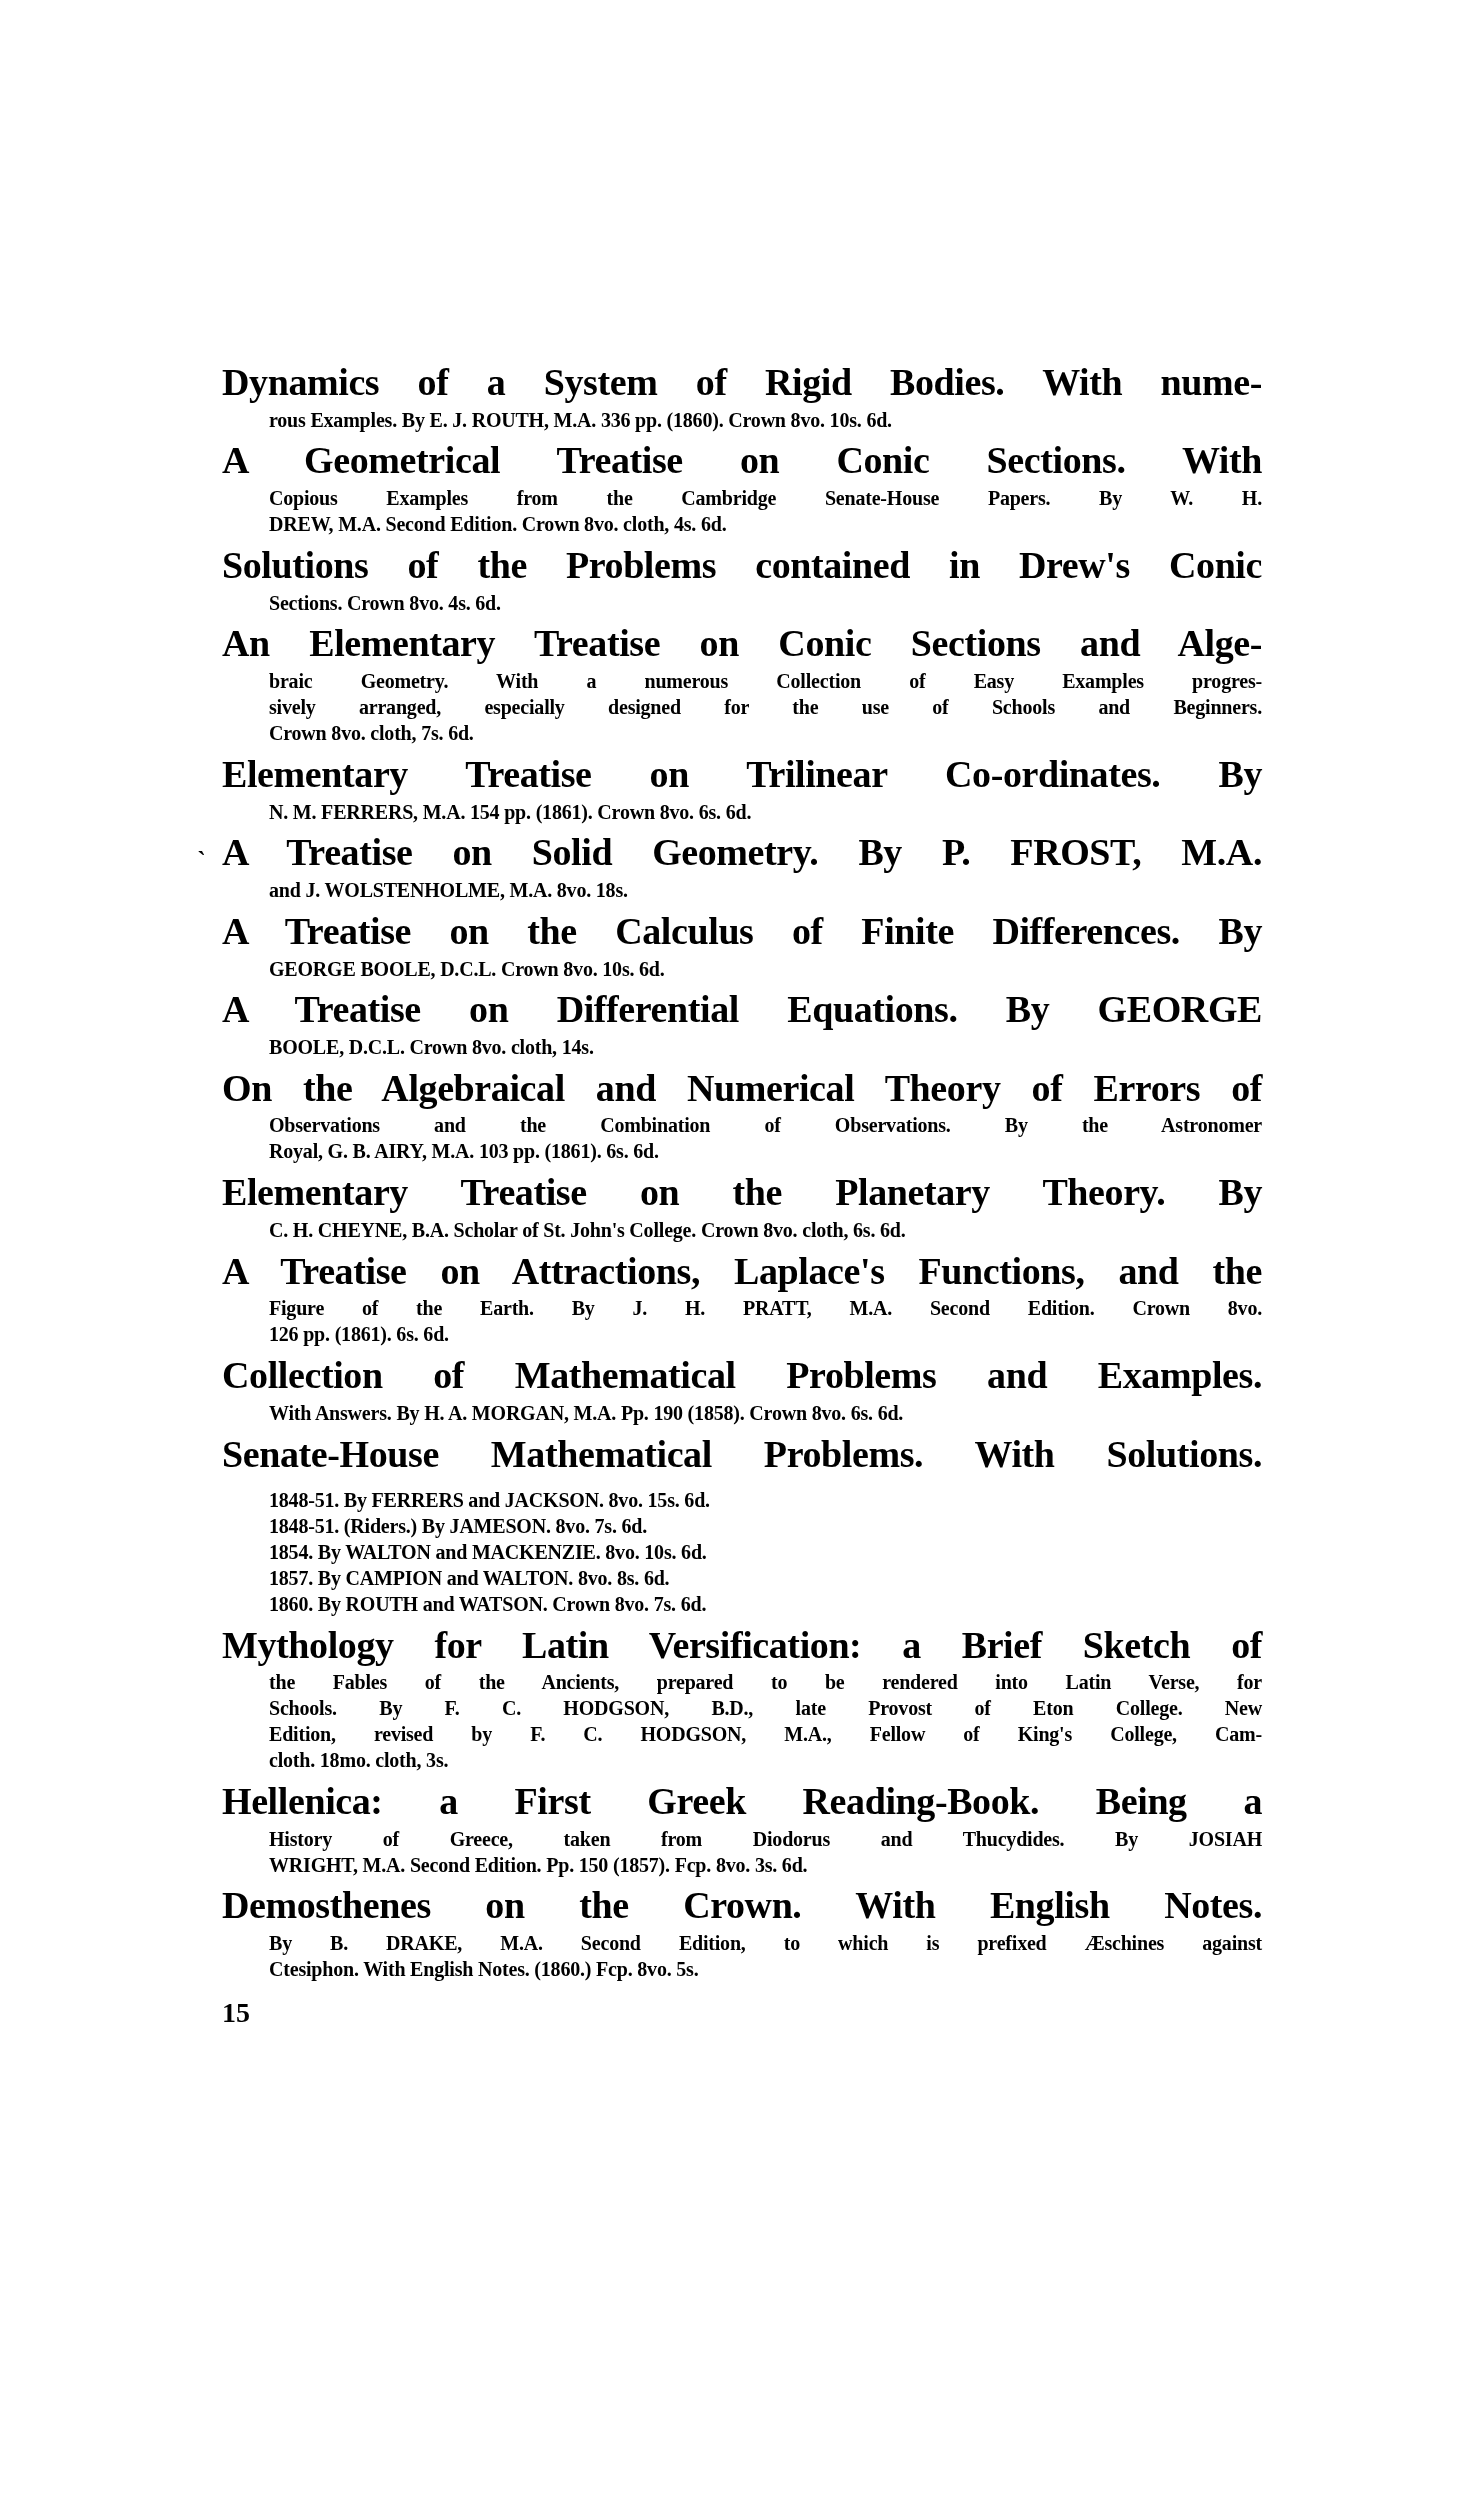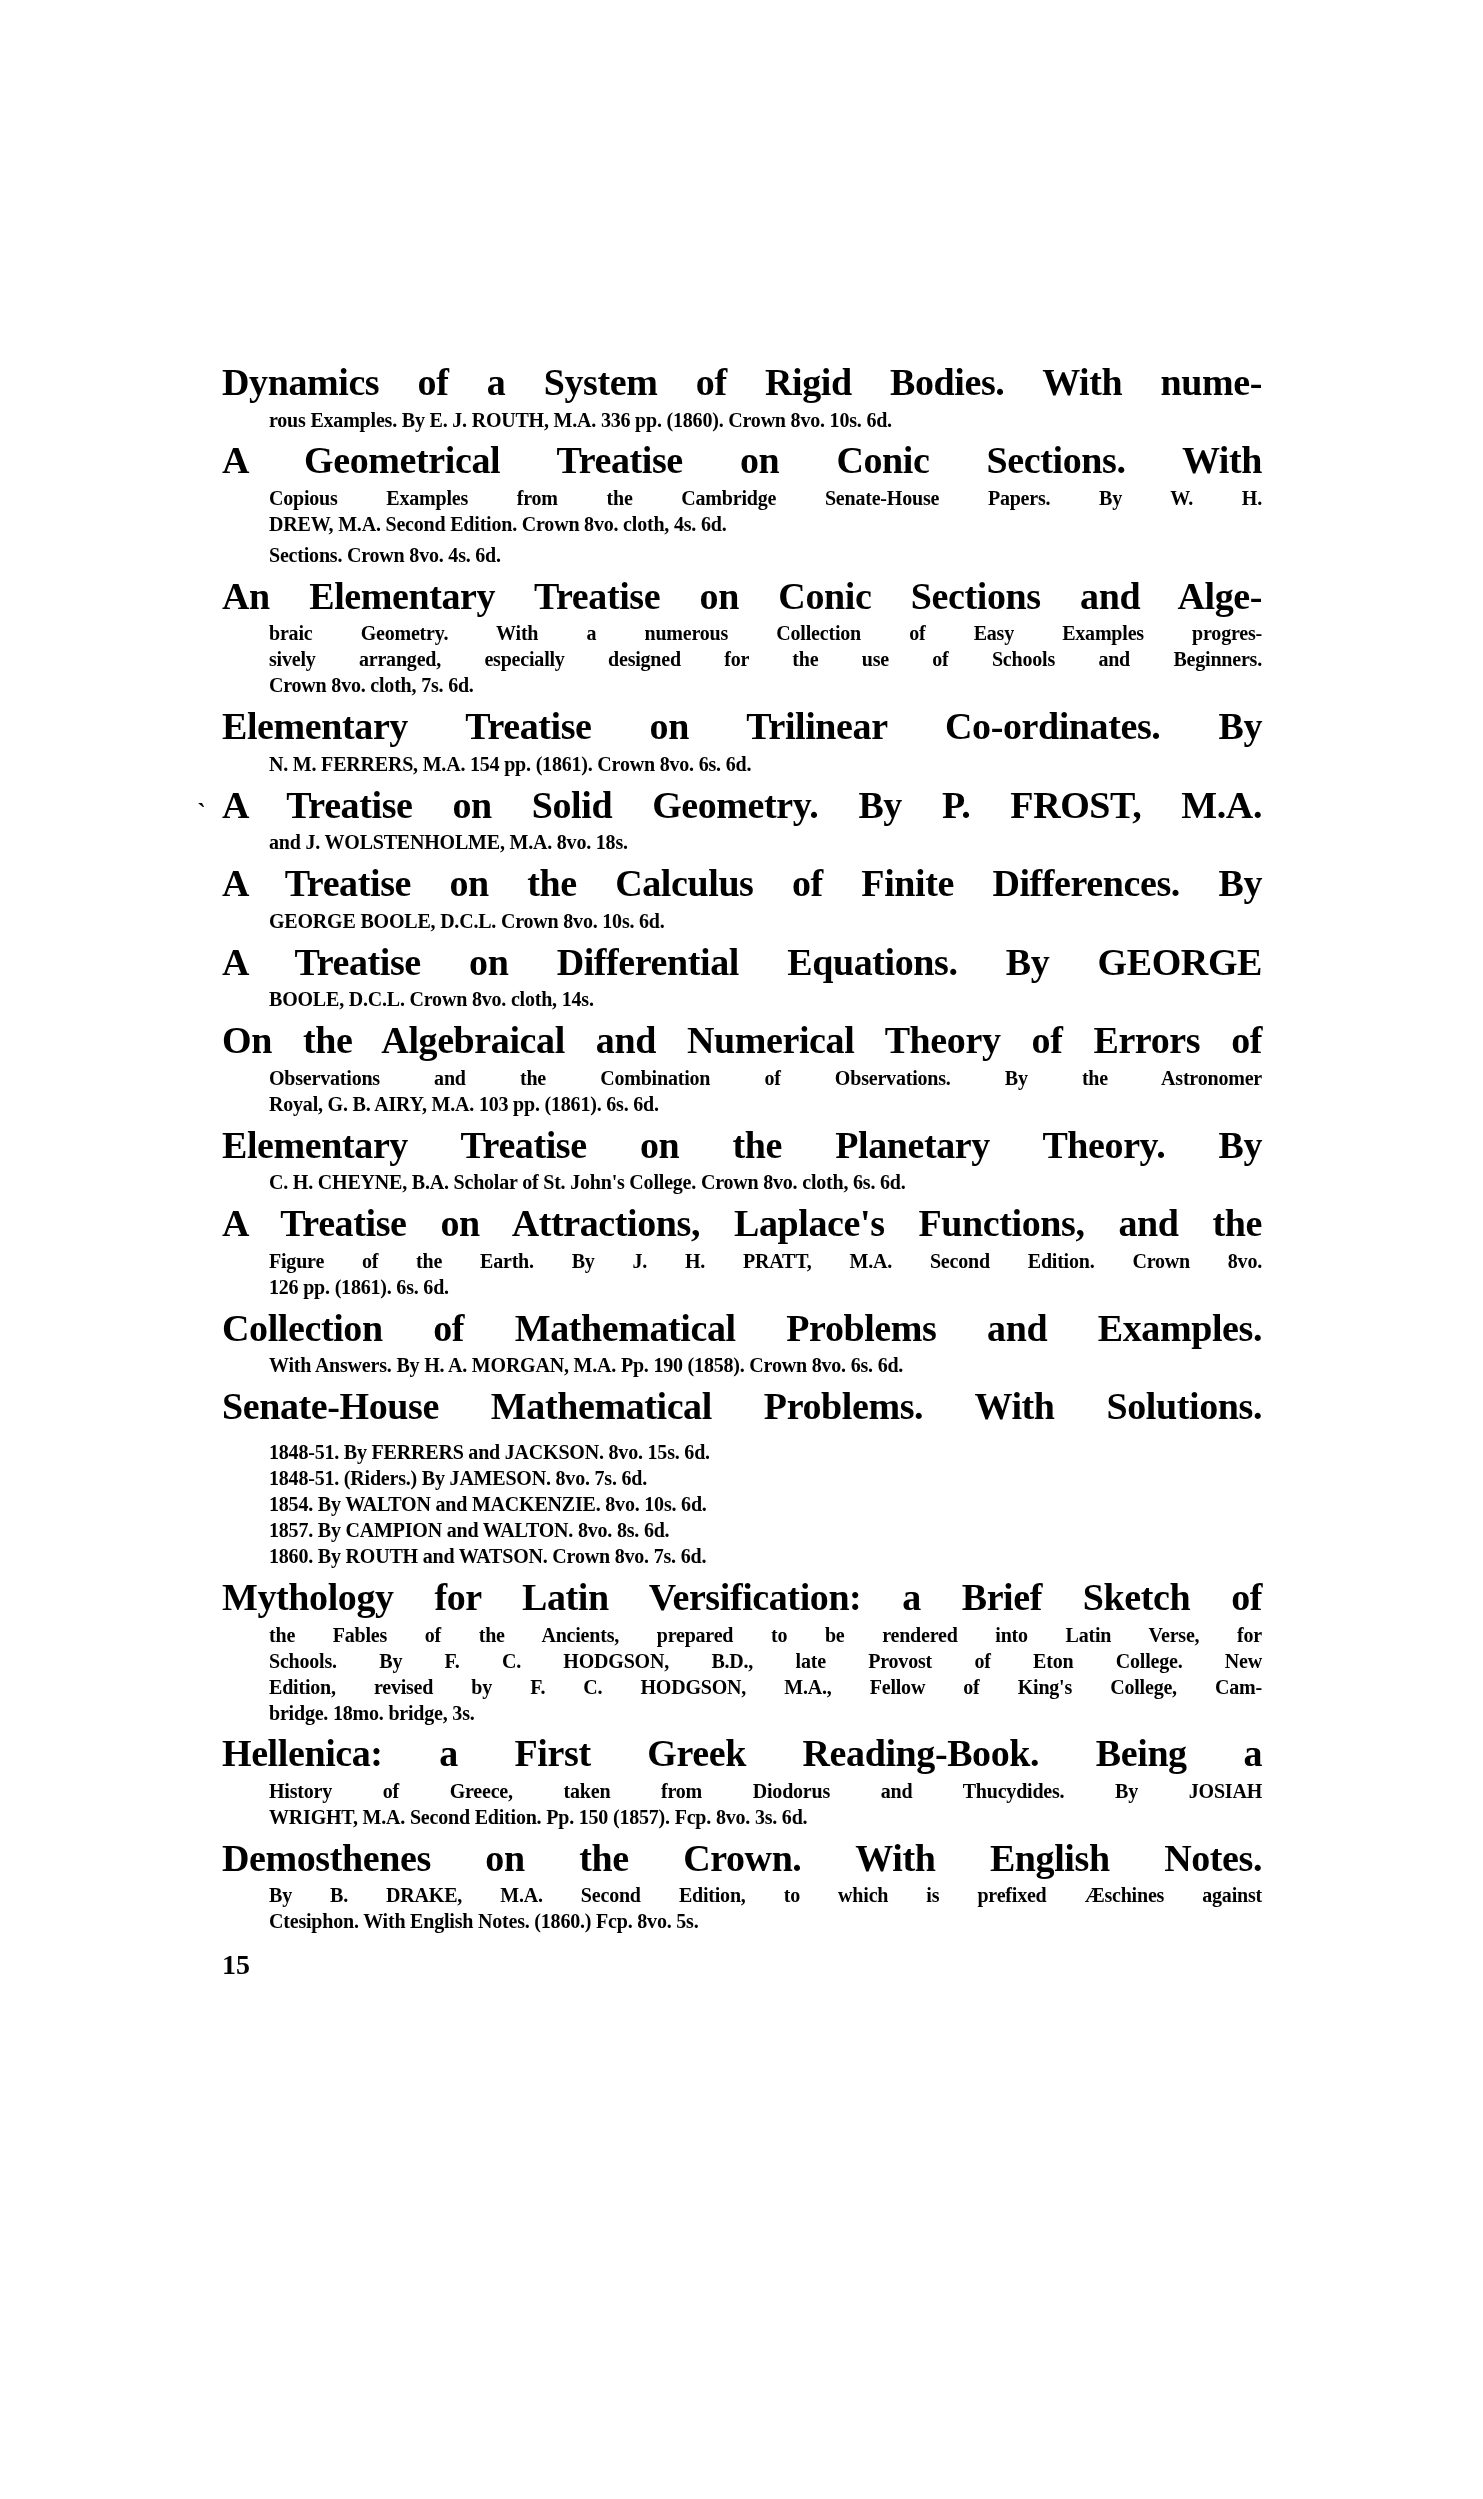--- a/index.html
+++ b/index.html
@@ -86,20 +86,21 @@
 
   <section class="entry">
     <h2 class="title">A Geometrical Treatise on Conic Sections. With</h2>
     <div class="details">
       <div class="dline">Copious Examples from the Cambridge Senate-House Papers. By W. H.</div>
       <div class="dline">DREW, M.A. Second Edition. Crown 8vo. cloth, 4s. 6d.</div>
     </div>
   </section>
 
   <section class="entry">
+    <h2 class="title">Solutions of the Problems contained in Drew's Conic</h2>
     <div class="details">
       <div class="dline">Sections. Crown 8vo. 4s. 6d.</div>
     </div>
   </section>
 
   <section class="entry">
     <h2 class="title">An Elementary Treatise on Conic Sections and Alge-</h2>
     <div class="details">
       <div class="dline">braic Geometry. With a numerous Collection of Easy Examples progres-</div>
       <div class="dline">sively arranged, especially designed for the use of Schools and Beginners.</div>
@@ -177,21 +178,21 @@
       <div class="dline">1860.  By ROUTH and WATSON.  Crown 8vo. 7s. 6d.</div>
     </div>
   </section>
 
   <section class="entry">
     <h2 class="title">Mythology for Latin Versification: a Brief Sketch of</h2>
     <div class="details">
       <div class="dline">the Fables of the Ancients, prepared to be rendered into Latin Verse, for</div>
       <div class="dline">Schools. By F. C. HODGSON, B.D., late Provost of Eton College. New</div>
       <div class="dline">Edition, revised by F. C. HODGSON, M.A., Fellow of King's College, Cam-</div>
-      <div class="dline">bridge. 18mo. bridge, 3s.</div>
+      <div class="dline">cloth. 18mo. cloth, 3s.</div>
     </div>
   </section>
 
   <section class="entry">
     <h2 class="title">Hellenica: a First Greek Reading-Book. Being a</h2>
     <div class="details">
       <div class="dline">History of Greece, taken from Diodorus and Thucydides. By JOSIAH</div>
       <div class="dline">WRIGHT, M.A. Second Edition. Pp. 150 (1857). Fcp. 8vo. 3s. 6d.</div>
     </div>
   </section>

